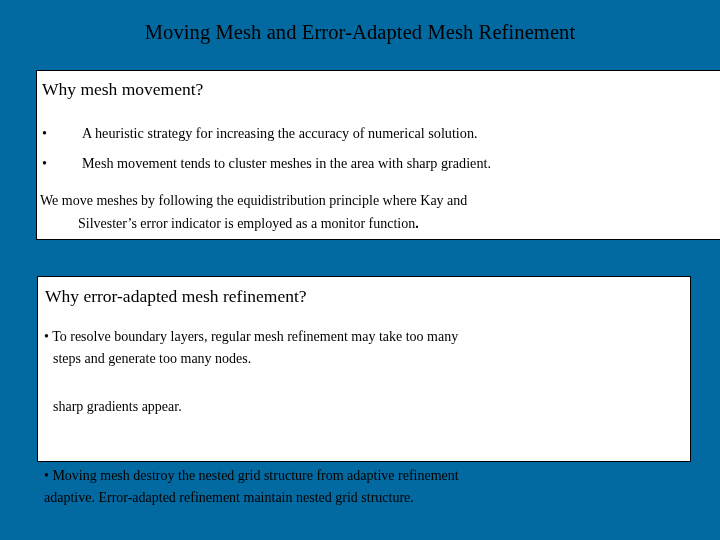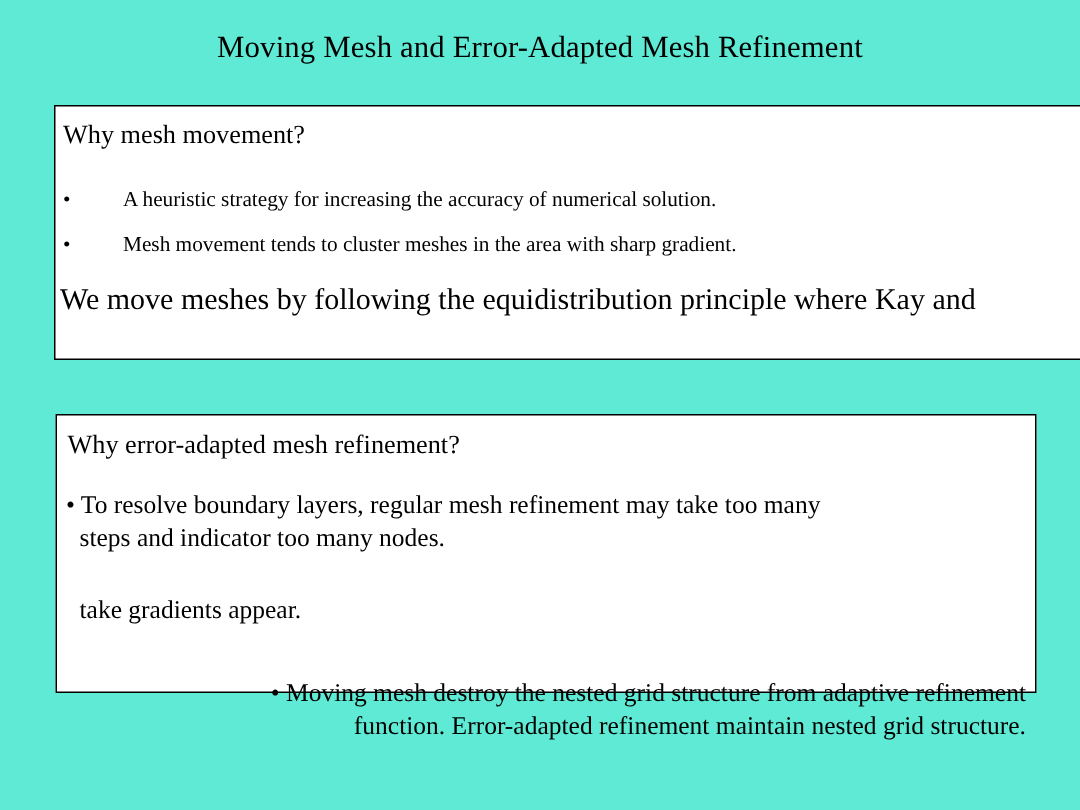--- a/index.html
+++ b/index.html
@@ -11,21 +11,21 @@
     height: 540px;
     background: #ffffff;
     font-family: "Liberation Serif", "DejaVu Serif", serif;
     color: #000000;
     overflow: hidden;
   }
   .slide {
     position: relative;
     width: 720px;
     height: 540px;
-    background: #5eead4;
+    background: #0369a1;
   }
   .slide-title {
     position: absolute;
     left: 0;
     top: 19px;
     width: 720px;
     text-align: center;
     font-size: 20.5px;
     line-height: 26px;
     letter-spacing: 0.1px;
@@ -79,37 +79,37 @@
     top: 0;
   }
   .b1-one { left: 5px; top: 53px; width: 640px; }
   .b1-two { left: 5px; top: 83px; width: 640px; }
 
   .para-block {
     position: absolute;
     left: 3px;
     top: 118px;
     width: 645px;
-    font-size: 20px;
+    font-size: 14px;
     line-height: 23px;
   }
   .para-line { white-space: nowrap; }
   .para-indent { padding-left: 38px; }
   .bold-dot { font-weight: bold; }
 
   
   .para2 {
     position: absolute;
-    font-size: 17px;
+    font-size: 14px;
     line-height: 22px;
     width: 640px;
   }
   .p2-a { left: 6px; top: 49px; }
   .p2-b { left: 6px; top: 119px; }
-  .p2-c { left: 6px; top: 174px; text-align: right; }
+  .p2-c { left: 6px; top: 188px; }
   .hang {
     text-indent: 0;
     padding-left: 9px;
   }
   .nohang {
     padding-left: 0;
   }
   .ln { white-space: nowrap; display: block; }
 </style>
 </head>
@@ -128,37 +128,38 @@
       <span class="bullet-text">A heuristic strategy for increasing the accuracy of numerical solution.</span>
     </div>
 
     <div class="bullet-row b1-two">
       <span class="bullet-dot">•</span>
       <span class="bullet-text">Mesh movement  tends to cluster meshes in the area with sharp gradient.</span>
     </div>
 
     <div class="para-block">
       <div class="para-line">We move meshes by following the equidistribution principle where Kay and</div>
+      <div class="para-line para-indent"><span>Silvester’s error indicator is employed as a monitor function</span><span class="bold-dot">.</span></div>
     </div>
 
   </div>
 
   <div class="box box-two">
 
     <div class="heading h-two">Why error-adapted mesh refinement?</div>
 
     <div class="para2 p2-a">
       <span class="ln">• To resolve boundary layers, regular mesh refinement may take too many</span>
-      <span class="ln hang">steps and indicator too many nodes.</span>
+      <span class="ln hang">steps and generate too many nodes.</span>
     </div>
 
     <div class="para2 p2-b">
-      <span class="ln hang">take gradients appear.</span>
+      <span class="ln hang">sharp gradients appear.</span>
     </div>
 
     <div class="para2 p2-c">
       <span class="ln">• Moving mesh destroy the nested grid structure from adaptive refinement</span>
-      <span class="ln nohang">function. Error-adapted refinement maintain nested grid structure.</span>
+      <span class="ln nohang">adaptive. Error-adapted refinement maintain nested grid structure.</span>
     </div>
 
   </div>
 
 </div>
 
 </body></html>

